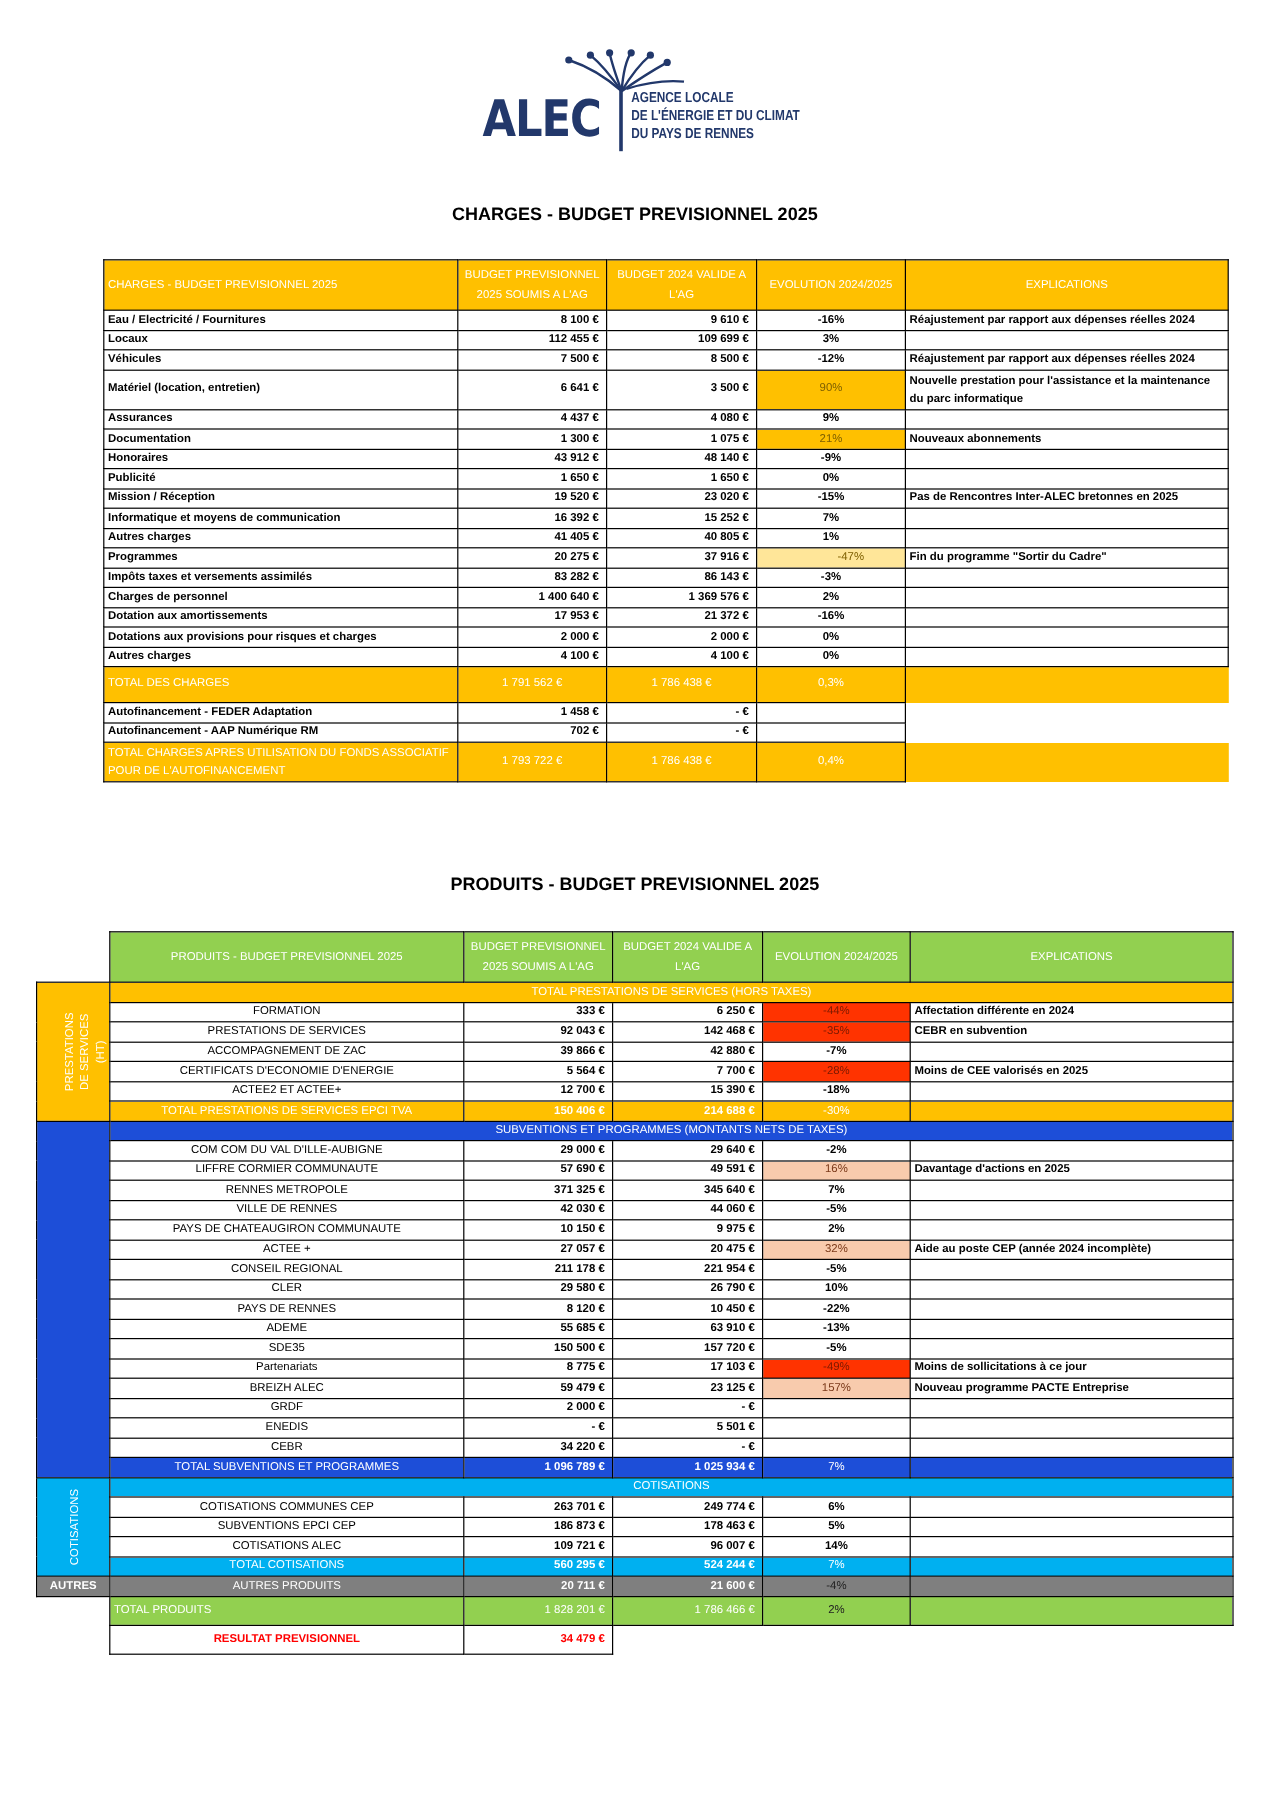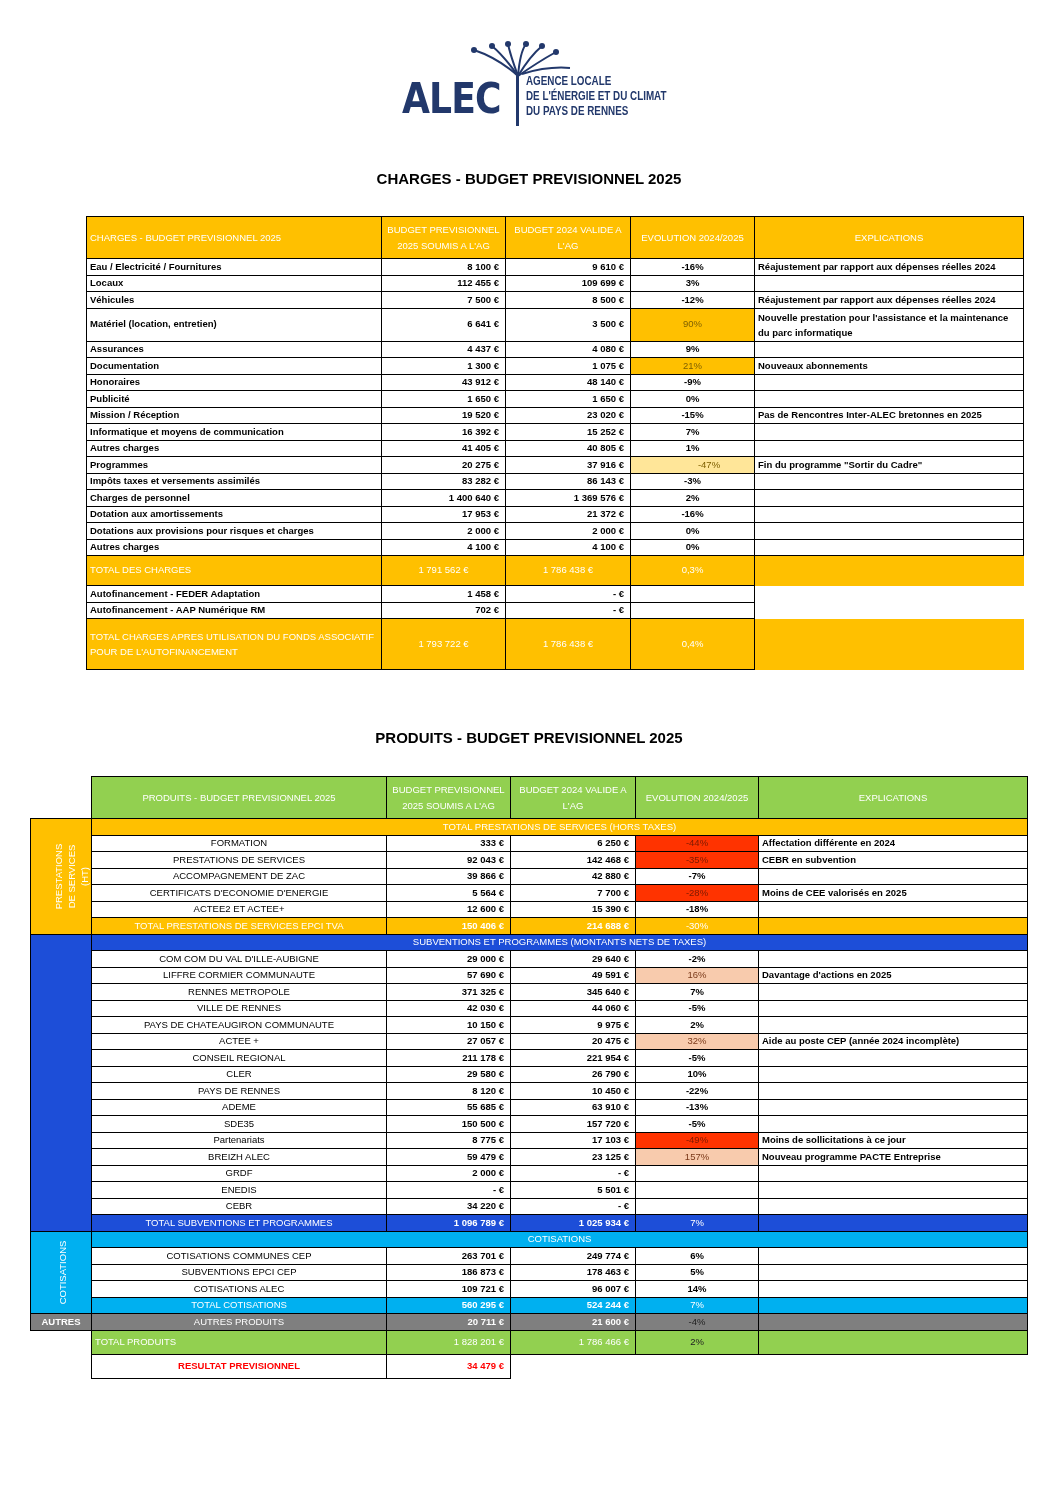--- a/index.html
+++ b/index.html
@@ -220,21 +220,21 @@
         <td></td>
         <td class="no-border"></td>
       </tr>
       <tr>
         <td class="b">Autofinancement - AAP Numérique RM</td>
         <td class="num">702 €</td>
         <td class="num">-   €</td>
         <td></td>
         <td class="no-border"></td>
       </tr>
-      <tr class="total c-yellow" style="height:51px">
+      <tr class="total c-yellow" style="height:33px">
         <td style="white-space:normal;line-height:15px">TOTAL CHARGES APRES UTILISATION DU FONDS ASSOCIATIF POUR DE L'AUTOFINANCEMENT</td>
         <td class="ctr">1 793 722 €</td>
         <td class="ctr">1 786 438 €</td>
         <td class="ctr">0,4%</td>
         <td class="no-border"></td>
       </tr>
     </tbody>
 </table>
 
 <div class="section-title" style="top:729px;">PRODUITS - BUDGET PREVISIONNEL 2025</div>
@@ -284,21 +284,21 @@
       </tr>
       <tr>
         <td class="ctr">CERTIFICATS D'ECONOMIE D'ENERGIE</td>
         <td class="num">5 564 €</td>
         <td class="num">7 700 €</td>
         <td class="ctr b c-red">-28%</td>
         <td class="expl">Moins de CEE valorisés en 2025</td>
       </tr>
       <tr>
         <td class="ctr">ACTEE2 ET ACTEE+</td>
-        <td class="num">12 600 €</td>
+        <td class="num">12 700 €</td>
         <td class="num">15 390 €</td>
         <td class="ctr b ">-18%</td>
         <td class="expl"></td>
       </tr>
       <tr class="total c-yellow">
         <td class="ctr">TOTAL PRESTATIONS DE SERVICES EPCI TVA</td>
         <td class="num">150 406 €</td>
         <td class="num">214 688 €</td>
         <td class="ctr">-30%</td>
         <td></td>

